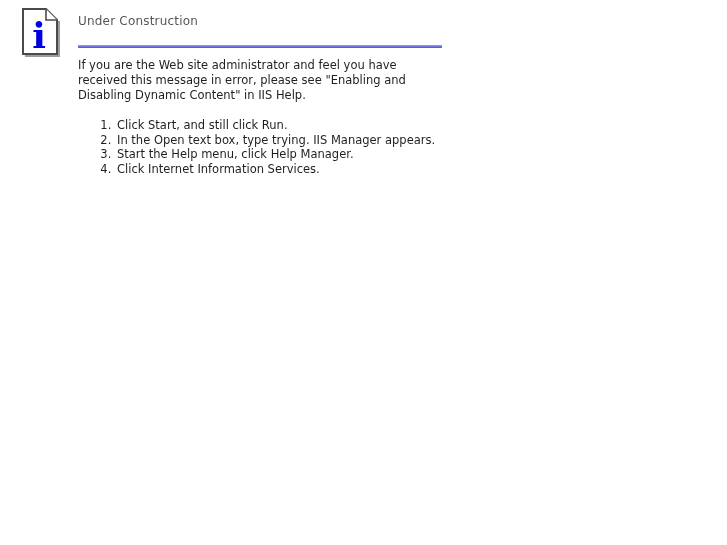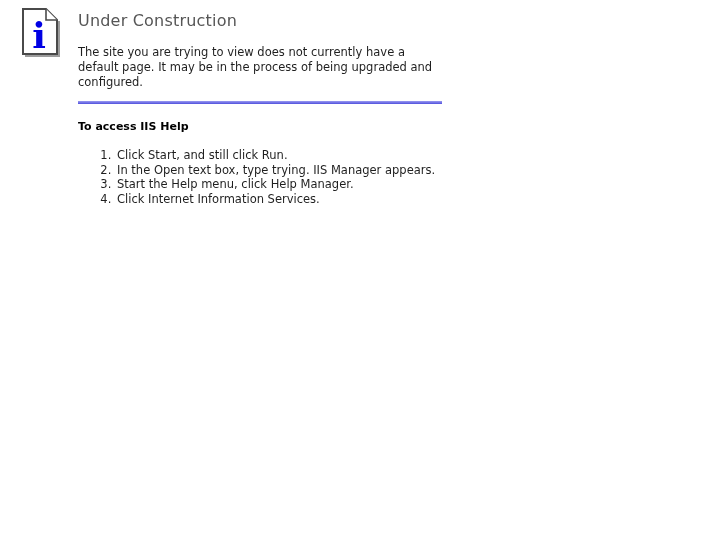--- a/index.html
+++ b/index.html
@@ -35,21 +35,21 @@
     flex: 0 0 58px;
   }
   .content-col {
     width: 364px;
     flex: 0 0 364px;
     font-size: 11.5px;
     line-height: 15px;
   }
   h1.page-title {
     margin: 4px 0 14px 0;
-    font-size: 16px;
+    font-size: 12px;
     line-height: 20px;
     font-weight: 400;
     color: var(--title, #565656);
     letter-spacing: 0.2px;
   }
   p.body-para {
     margin: 0 0 11px 0;
   }
   hr.divider {
     border: none;
@@ -91,27 +91,26 @@
 
       <path d="M26 2 V13 H37" fill="#ffffff" style="stroke:var(--icon-outline,#4a4a4a);" stroke-width="1.6"></path>
 
       <text x="19" y="41" text-anchor="middle" font-family="DejaVu Serif, Liberation Serif, serif" font-size="36" font-weight="bold" style="fill:var(--icon-letter,#0000e4);">i</text>
     </svg>
   </div>
 
   <div class="content-col">
     <h1 class="page-title">Under Construction</h1>
 
-    <p class="body-para">The site you are trying to view does not currently have a default page. It may be in the process of being upgraded and configured.</p>
 
 
     <hr class="divider">
 
+    <p class="body-para">If you are the Web site administrator and feel you have received this message in error, please see "Enabling and Disabling Dynamic Content" in IIS Help.</p>
 
-    <h2 class="help-heading">To access IIS Help</h2>
 
     <ol class="help-steps">
         <li><span>Click </span><b>Start</b><span>, and still click </span><b>Run</b><span>.</span></li>
         <li><span>In the </span><b>Open</b><span> text box, type </span><b>trying</b><span>. IIS Manager appears.</span></li>
         <li><span>Start the </span><b>Help</b><span> menu, click </span><b>Help Manager</b><span>.</span></li>
         <li><span>Click </span><b>Internet Information Services</b><span>.</span></li>
       </ol>
   </div>
 
 </div>

